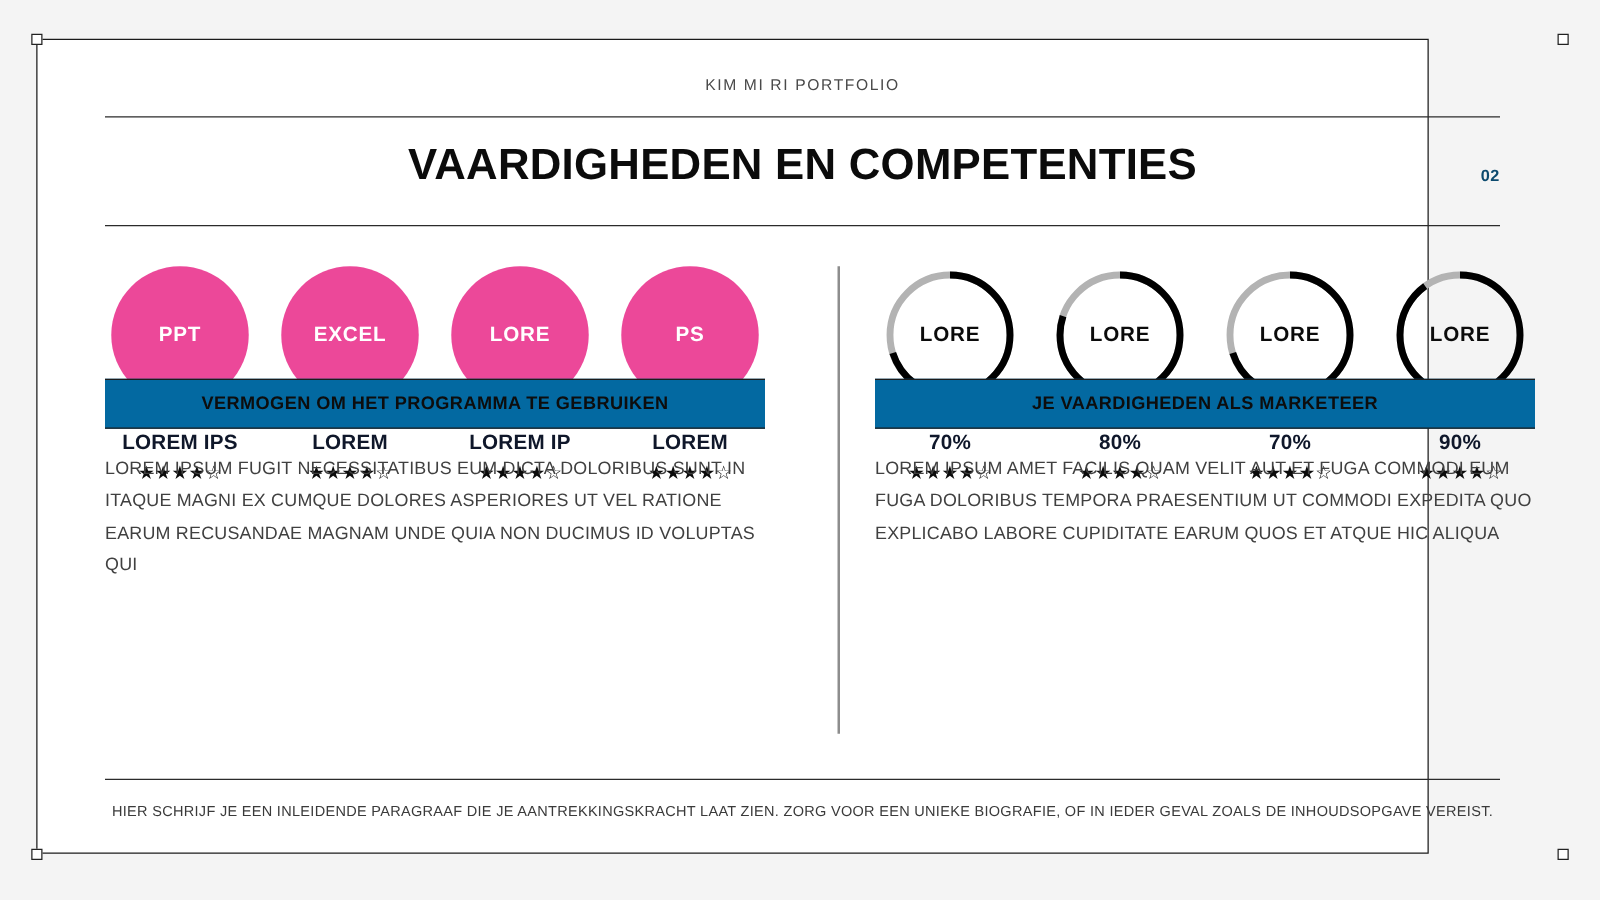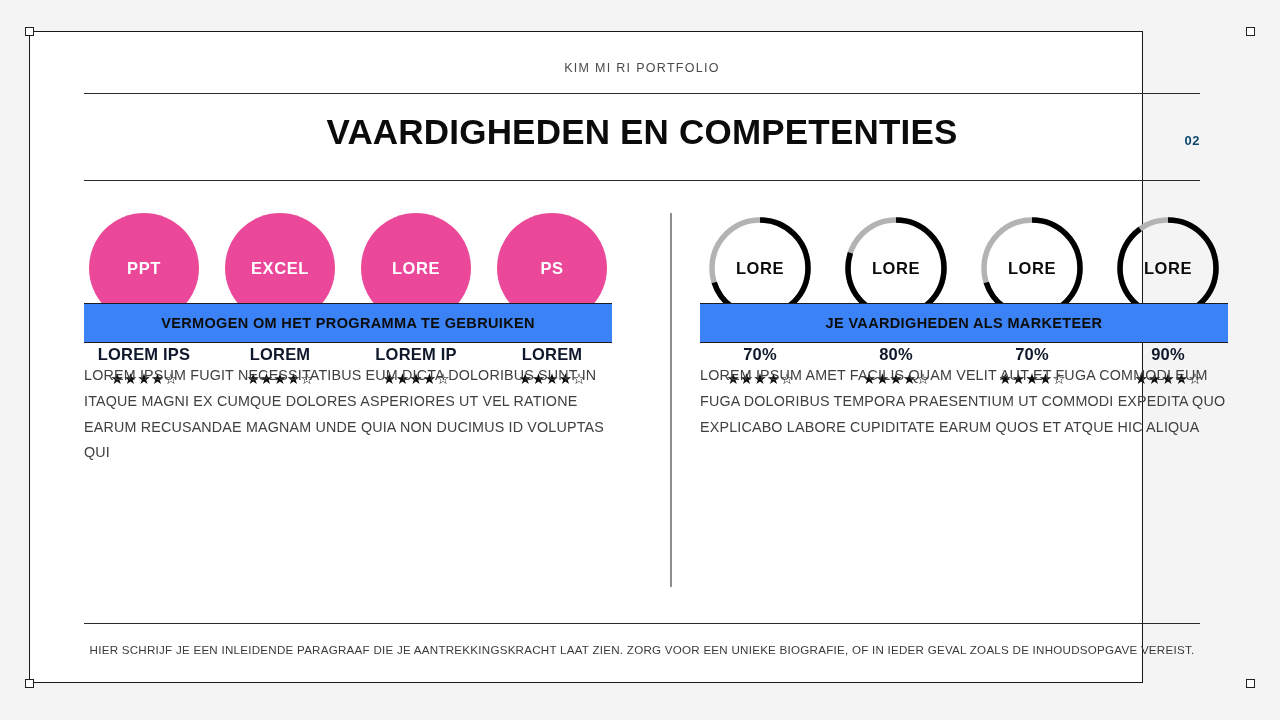--- a/index.html
+++ b/index.html
@@ -189,21 +189,21 @@
   .badge .stars .off { color: #000000; }
 
   
   .sect {
     position: absolute;
     top: 271px;
     width: 528px;
   }
   .sect .bar {
     height: 40px;
-    background: #3b82f6;
+    background: #0369a1;
     border-top: 1.5px solid #1c1c1c;
     border-bottom: 1.5px solid #1c1c1c;
     display: flex;
     align-items: center;
     justify-content: center;
     box-sizing: border-box;
   }
   .sect .bar h3 {
     margin: 0;
     font-size: 14.5px;

